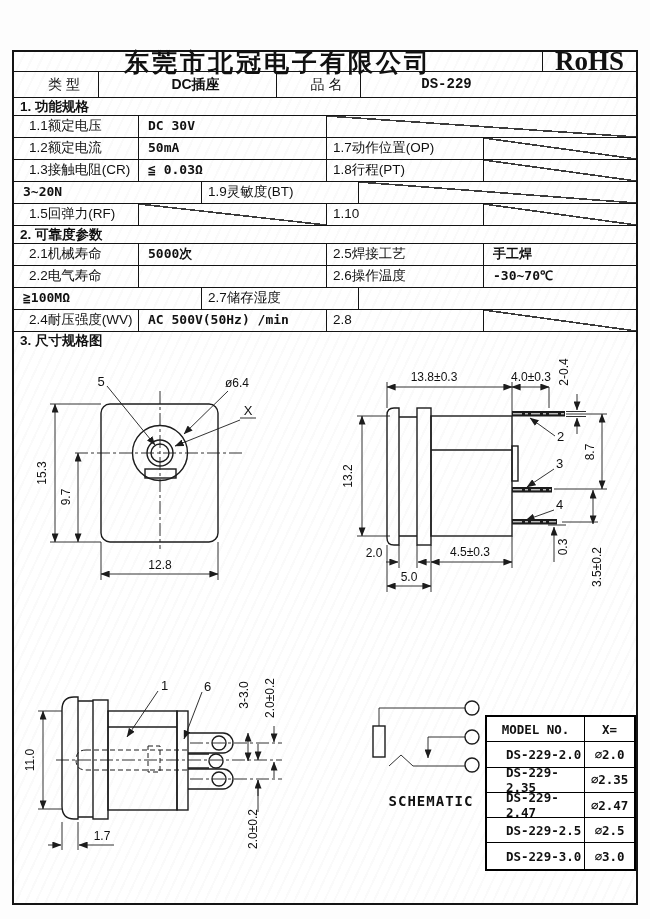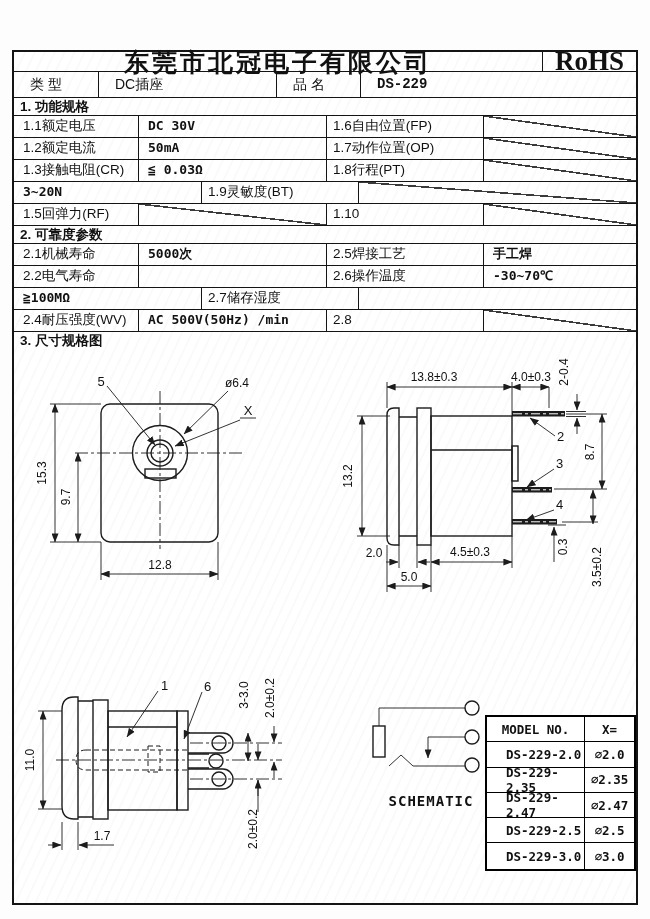--- a/index.html
+++ b/index.html
@@ -17,33 +17,33 @@
   .vline{border-right:1.5px solid #141414;}
 
   
   .title-row{height:20px;align-items:center;}
   .company{flex:1;text-align:center;font-size:25px;font-weight:600;letter-spacing:3px;line-height:32px;}
   .rohs{width:94px;height:100%;border-left:1.5px solid #141414;display:flex;align-items:center;justify-content:center;
         font-family:"Liberation Serif","DejaVu Serif",serif;font-size:27px;font-weight:600;}
 
   
   .type-row{height:26px;line-height:24px;font-size:14px;}
-  .type-row .cell{padding-left:16px;}
+  .type-row .cell{text-align:center;padding-left:16px;}
   .tr-c0{width:85px;}
-  .tr-c1{width:178px;font-weight:400;}
+  .tr-c1{width:178px;font-weight:700;}
   .tr-c2{width:84px;}
   .tr-c3{flex:1;padding-right:120px;font-weight:700;font-family:"Liberation Mono","DejaVu Sans Mono",monospace;font-size:14px;}
 
   
   .sec{height:18px;line-height:17px;padding-left:6px;font-size:13.5px;font-weight:700;border-bottom:1.5px solid #141414;box-sizing:border-box;}
   .sec3{border-bottom:none;}
 
   
   .sr{height:22px;line-height:20px;font-size:13.5px;}
-  .sr .c0{width:125px;padding-left:9px;}
+  .sr .c0{width:125px;padding-left:15px;}
   .sr .c1{width:188px;padding-left:9px;font-weight:700;font-family:"DejaVu Sans Mono","Liberation Mono",monospace;font-size:13px;}
   .sr .c2{width:157px;padding-left:6px;}
   .sr .c3{flex:1;padding-left:9px;font-weight:700;font-family:"DejaVu Sans Mono","Liberation Mono",monospace;font-size:13px;}
   .slash{background-image:linear-gradient(to top right,
       transparent calc(50% - 0.8px), #3a3a3a calc(50% - 0.8px),
       #3a3a3a calc(50% + 0.8px), transparent calc(50% + 0.8px));}
 
   
   .draw{position:relative;height:537px;}
   .draw svg{position:absolute;left:0;top:0;}
@@ -83,21 +83,20 @@
     <div class="cell vline tr-c1">DC插座</div>
     <div class="cell vline tr-c2">品  名</div>
     <div class="cell tr-c3">DS-229</div>
   </div>
 
   <div class="sec">1.  功能规格</div>
 
   <div class="row sr">
     <div class="cell vline c0">1.1额定电压</div>
     <div class="cell vline c1">DC 30V</div>
-    <div class="cell vline c2">1.6自由位置(FP)</div>
     <div class="cell c3 slash"></div>
   </div>
   <div class="row sr">
     <div class="cell vline c0">1.2额定电流</div>
     <div class="cell vline c1">50mA</div>
     <div class="cell vline c2">1.7动作位置(OP)</div>
     <div class="cell c3 slash"></div>
   </div>
   <div class="row sr">
     <div class="cell vline c0">1.3接触电阻(CR)</div>

